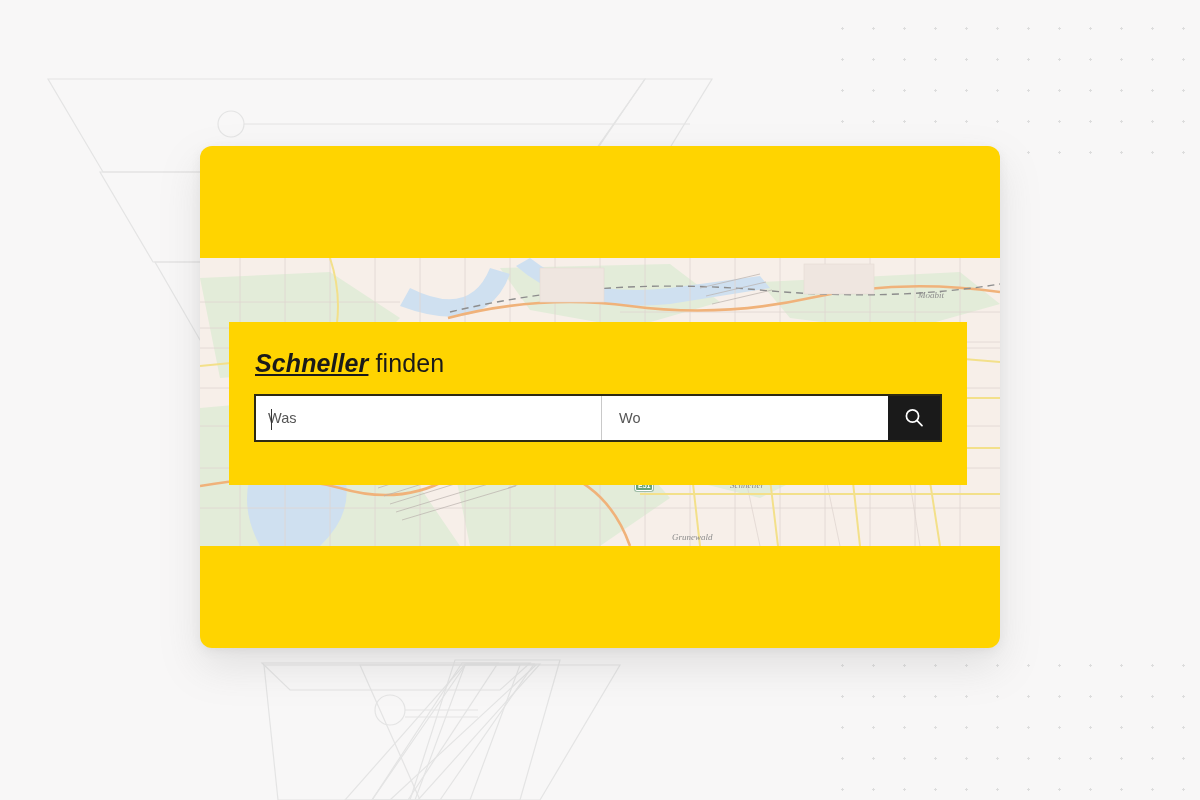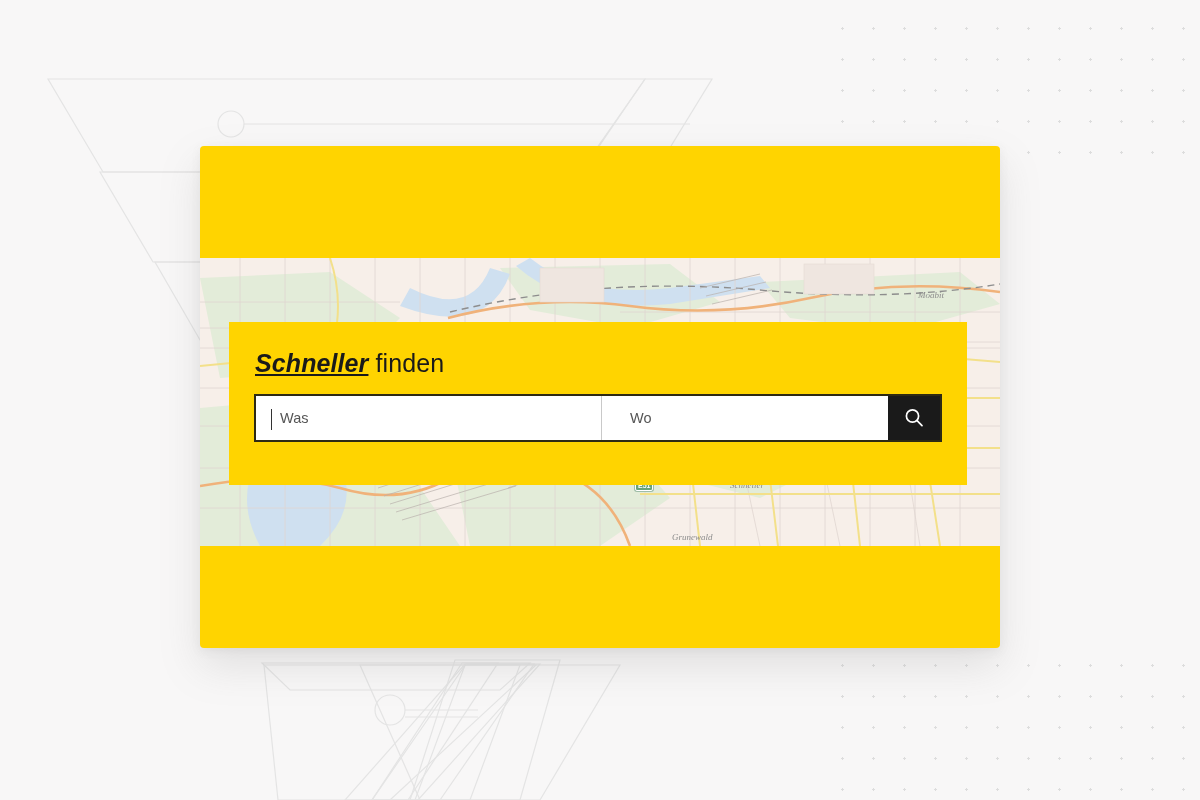--- a/index.html
+++ b/index.html
@@ -38,21 +38,21 @@
   }
 
   
   .card {
     position: absolute;
     left: 200px;
     top: 146px;
     width: 800px;
     height: 502px;
     background: #ffd400;
-    border-radius: 4px;
+    border-radius: 12px;
     box-shadow: 0 18px 42px rgba(120,120,120,.18), 0 3px 10px rgba(120,120,120,.10);
     overflow: hidden;
   }
 
   
   .map-strip {
     position: absolute;
     left: 0;
     top: 112px;
     width: 800px;
@@ -124,22 +124,22 @@
     background: #ffffff;
   }
   .field {
     position: relative;
     height: 100%;
     display: flex;
     align-items: center;
     background: #ffffff;
     box-sizing: border-box;
   }
-  .field-what { flex: 0 0 345px; padding-left: 24px; }
-  .field-where { flex: 1 1 auto; padding-left: 28px; border-left: 1px solid #c9c9c9; }
+  .field-what { flex: 0 0 345px; padding-left: 12px; }
+  .field-where { flex: 1 1 auto; padding-left: 17px; border-left: 1px solid #c9c9c9; }
   .field-text {
     font-size: 14.5px;
     color: #555555;
     font-family: "Liberation Sans", sans-serif;
   }
   .caret {
     position: absolute;
     left: 15px;
     top: 13px;
     width: 1px;

